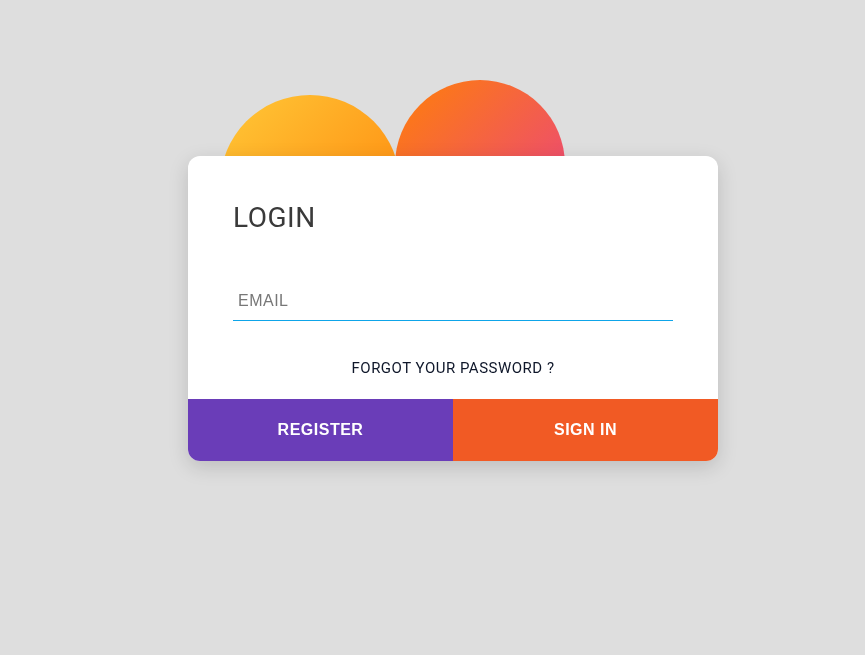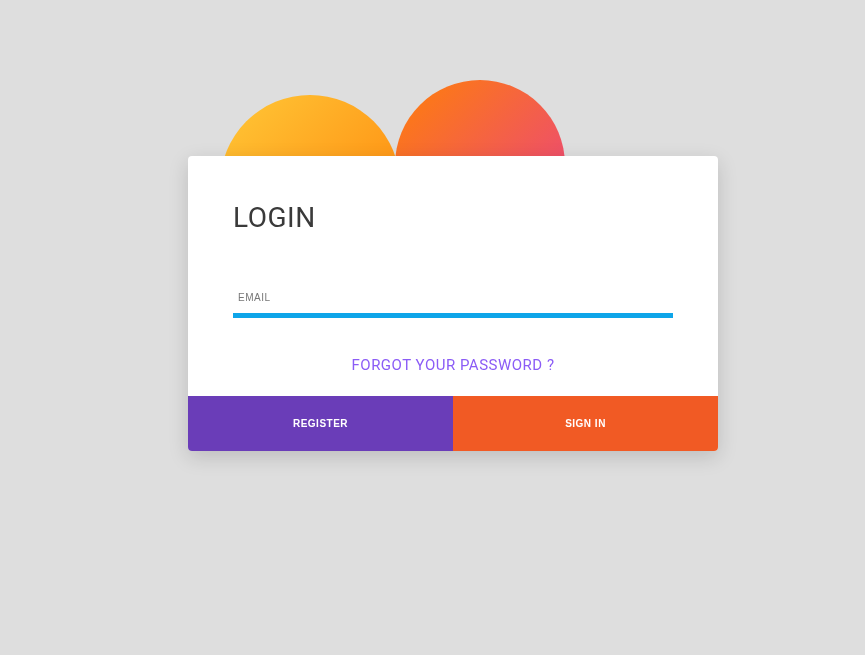--- a/index.html
+++ b/index.html
@@ -32,69 +32,69 @@
       left: 395px;
       top: 80px;
       background: linear-gradient(135deg, #ff8008 0%, #e83e8c 100%);
     }
     .card {
       position: absolute;
       left: 188px;
       top: 156px;
       width: 530px;
       background: #ffffff;
-      border-radius: 4px;
+      border-radius: 12px;
       box-shadow: 0 6px 20px rgba(0,0,0,0.15);
       overflow: hidden;
     }
     .card-body {
       padding: 45px 45px 22px 45px;
     }
     .card-title {
       font-size: 28px;
       font-weight: 400;
       color: #3a3a3a;
       letter-spacing: 0.5px;
       margin-bottom: 50px;
     }
     .field {
       margin-bottom: 38px;
     }
     .input {
       width: 100%;
       border: none;
-      border-bottom: 5px solid #0ea5e9;
+      border-bottom: 1px solid #0ea5e9;
       padding: 8px 0 10px 5px;
-      font-size: 10px;
+      font-size: 16px;
       letter-spacing: 0.5px;
       color: #6d28d9;
       outline: none;
       background: transparent;
     }
     .input::placeholder {
       color: #777;
       letter-spacing: 0.5px;
     }
     .forgot {
       text-align: center;
-      color: #8b5cf6;
+      color: #0f172a;
       font-size: 15px;
       letter-spacing: 0.5px;
       margin-top: 30px;
       cursor: pointer;
     }
     .buttons {
       display: flex;
       width: 100%;
     }
     .btn {
       flex: 1;
       border: none;
       padding: 22px 0;
-      font-size: 10px;
+      font-size: 16px;
       font-weight: 600;
       letter-spacing: 0.5px;
       color: #ffffff;
       cursor: pointer;
     }
     .btn-register {
       background: #6a3db8;
     }
     .btn-signin {
       background: #f15a24;

